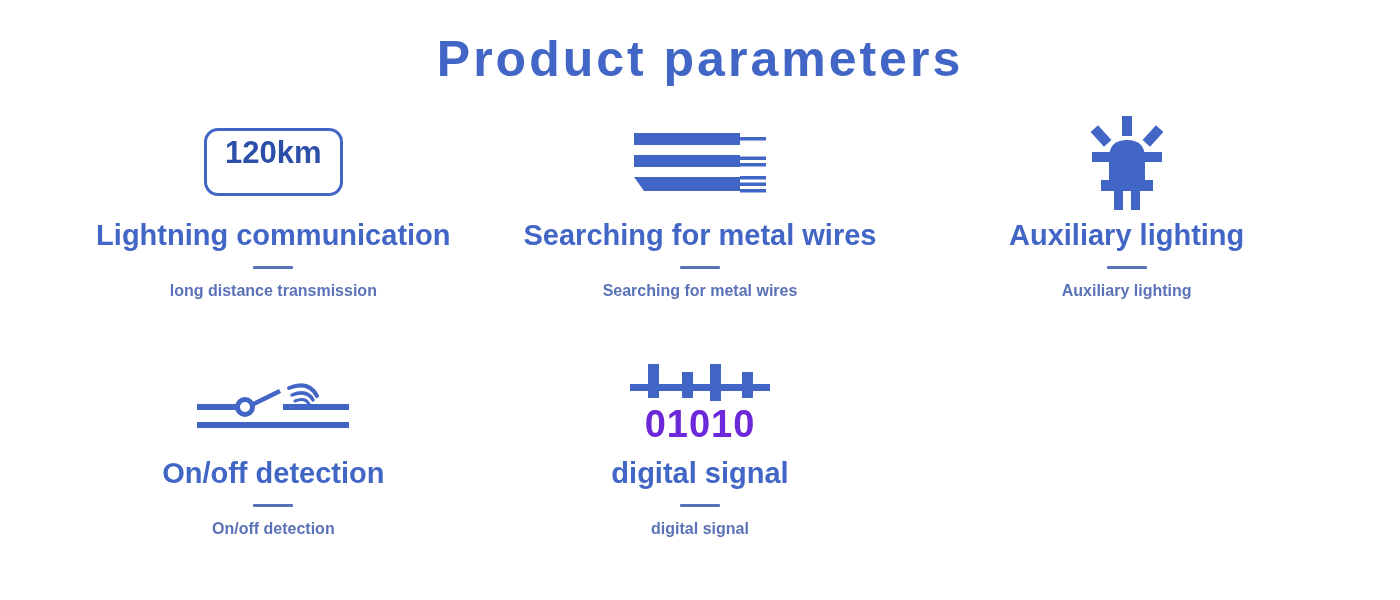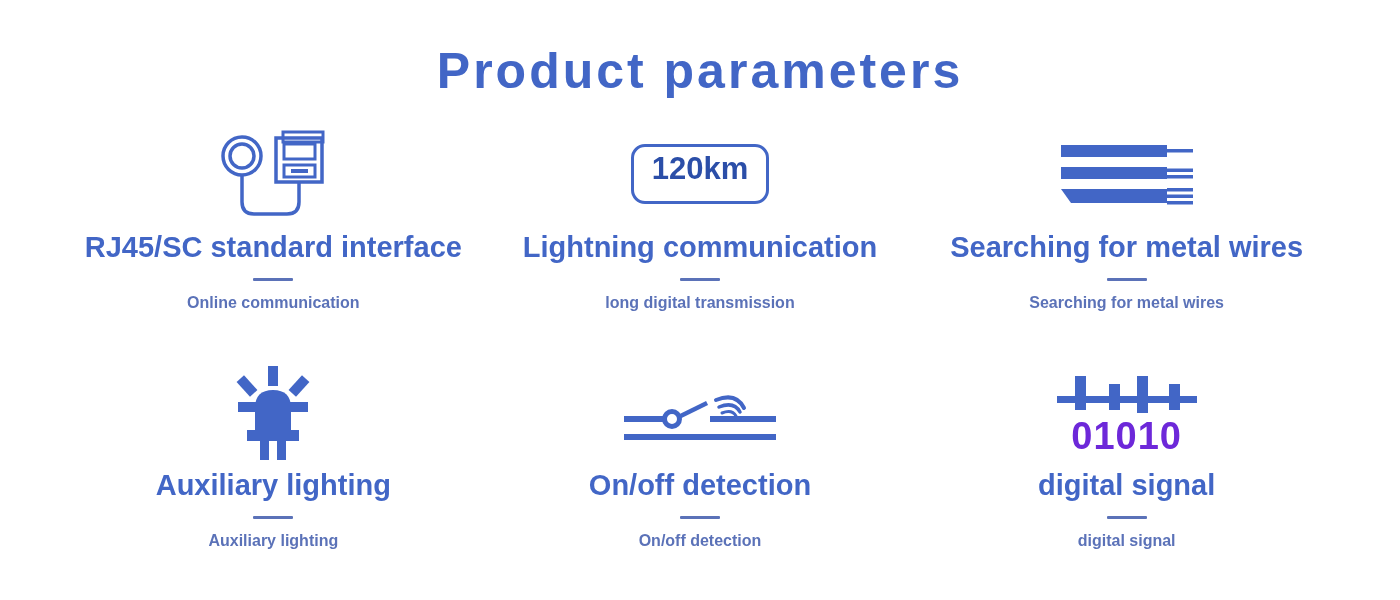--- a/index.html
+++ b/index.html
@@ -19,21 +19,21 @@
     height: 600px;
     box-sizing: border-box;
   }
   .page-title {
     text-align: center;
     color: #4266c6;
     font-size: 50px;
     font-weight: bold;
     letter-spacing: 3px;
     line-height: 1;
-    margin: 16px;
+    margin: 4px;
     padding-top: 30px;
     white-space: nowrap;
   }
   .grid {
     display: grid;
     grid-template-columns: repeat(3, 1fr);
     grid-template-rows: repeat(2, 238px);
     width: 1280px;
     margin: 22px auto 0 auto;
   }
@@ -69,21 +69,21 @@
     color: #5b72b8;
     font-size: 16px;
     font-weight: bold;
     text-align: center;
     white-space: nowrap;
     line-height: 1.1;
   }
   .km-badge {
     border: 3px solid #4266c6;
     border-radius: 14px;
-    padding: 6px 18px 16px 18px;
+    padding: 6px 18px 24px 18px;
     color: #2b4ea8;
     font-size: 31px;
     font-weight: bold;
     line-height: 1.05;
   }
   .digital-wrap {
     display: flex;
     flex-direction: column;
     align-items: center;
   }
@@ -99,47 +99,28 @@
 </style>
 </head>
 <body>
 
 <div class="page">
 
   <h1 class="page-title">Product parameters</h1>
 
   <div class="grid">
 
-    <div class="card">
-      <div class="icon-box">
-        <span>
-          <svg width="120" height="100" viewBox="0 0 120 100" fill="none">
-            <circle cx="29" cy="32" r="19" stroke="#4266c6" stroke-width="3.5"></circle>
-            <circle cx="29" cy="32" r="12" stroke="#4266c6" stroke-width="3.5"></circle>
-            <rect x="70" y="8" width="40" height="10" stroke="#4266c6" stroke-width="3"></rect>
-            <rect x="63" y="14" width="46" height="44" stroke="#4266c6" stroke-width="3.5"></rect>
-            <rect x="71" y="20" width="31" height="15" stroke="#4266c6" stroke-width="3"></rect>
-            <rect x="71" y="41" width="31" height="12" stroke="#4266c6" stroke-width="3"></rect>
-            <rect x="78" y="45" width="17" height="4" fill="#4266c6"></rect>
-            <path d="M29 52 L29 78 Q29 90 41 90 L74 90 Q86 90 86 78 L86 58" stroke="#4266c6" stroke-width="3.5" fill="none"></path>
-          </svg>
-        </span>
-      </div>
-      <div class="card-title">RJ45/SC standard interface</div>
-      <div class="divider"></div>
-      <div class="card-sub">Online communication</div>
-    </div>
 
     <div class="card">
       <div class="icon-box">
         <span class="km-badge">120km</span>
       </div>
       <div class="card-title">Lightning communication</div>
       <div class="divider"></div>
-      <div class="card-sub">long digital transmission</div>
+      <div class="card-sub">long distance transmission</div>
     </div>
 
     <div class="card">
       <div class="icon-box">
         <span>
           <svg width="140" height="76" viewBox="0 0 140 76" fill="none">
             <rect x="4" y="9" width="106" height="12" fill="#4266c6"></rect>
             <rect x="110" y="13" width="26" height="3.5" fill="#4266c6"></rect>
             <rect x="4" y="31" width="106" height="12" fill="#4266c6"></rect>
             <rect x="110" y="32.5" width="26" height="3.5" fill="#4266c6"></rect>

